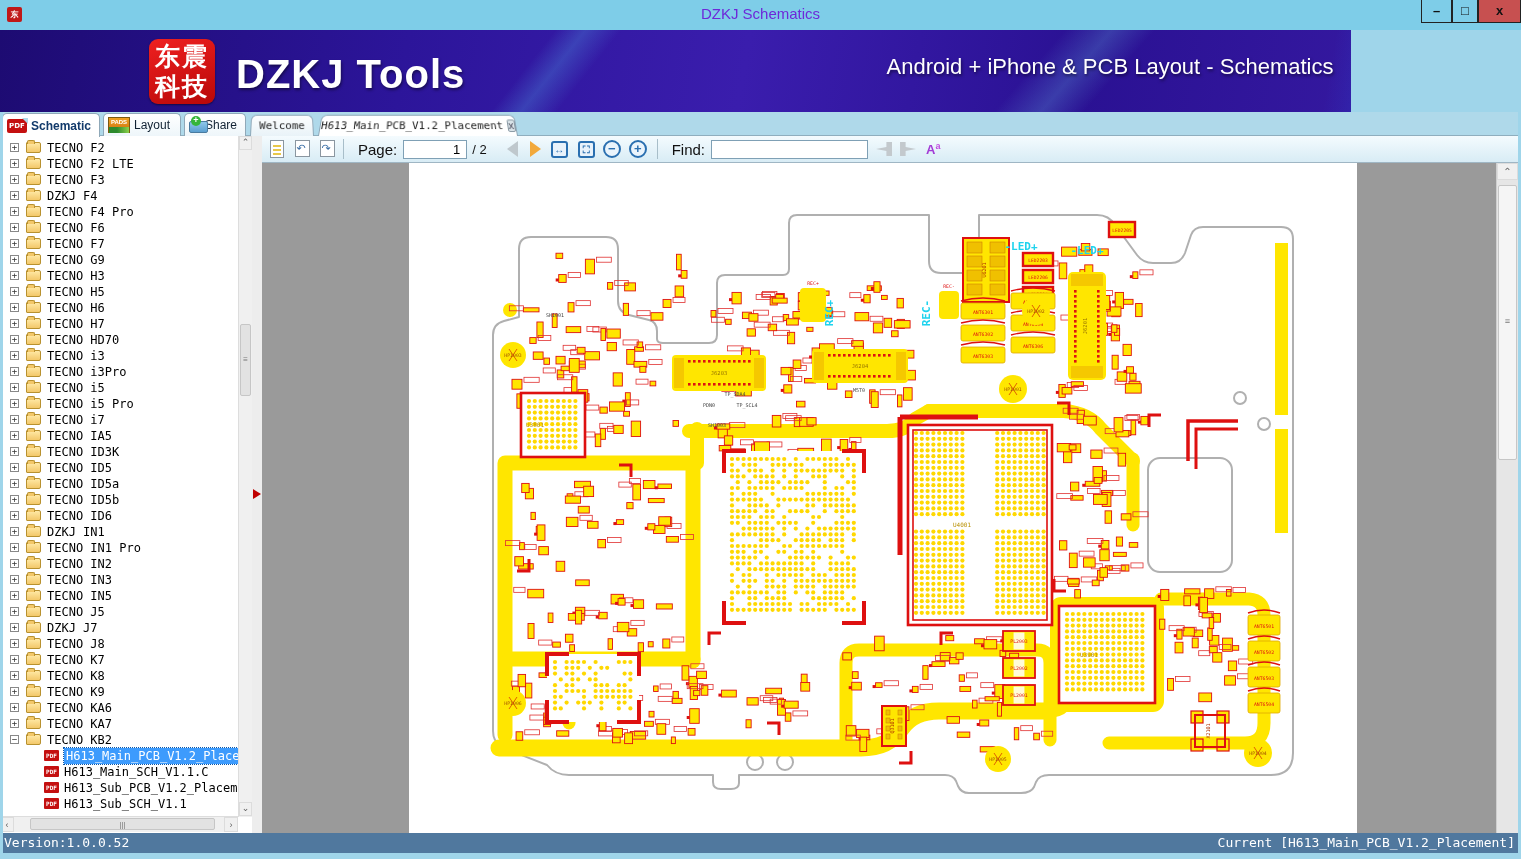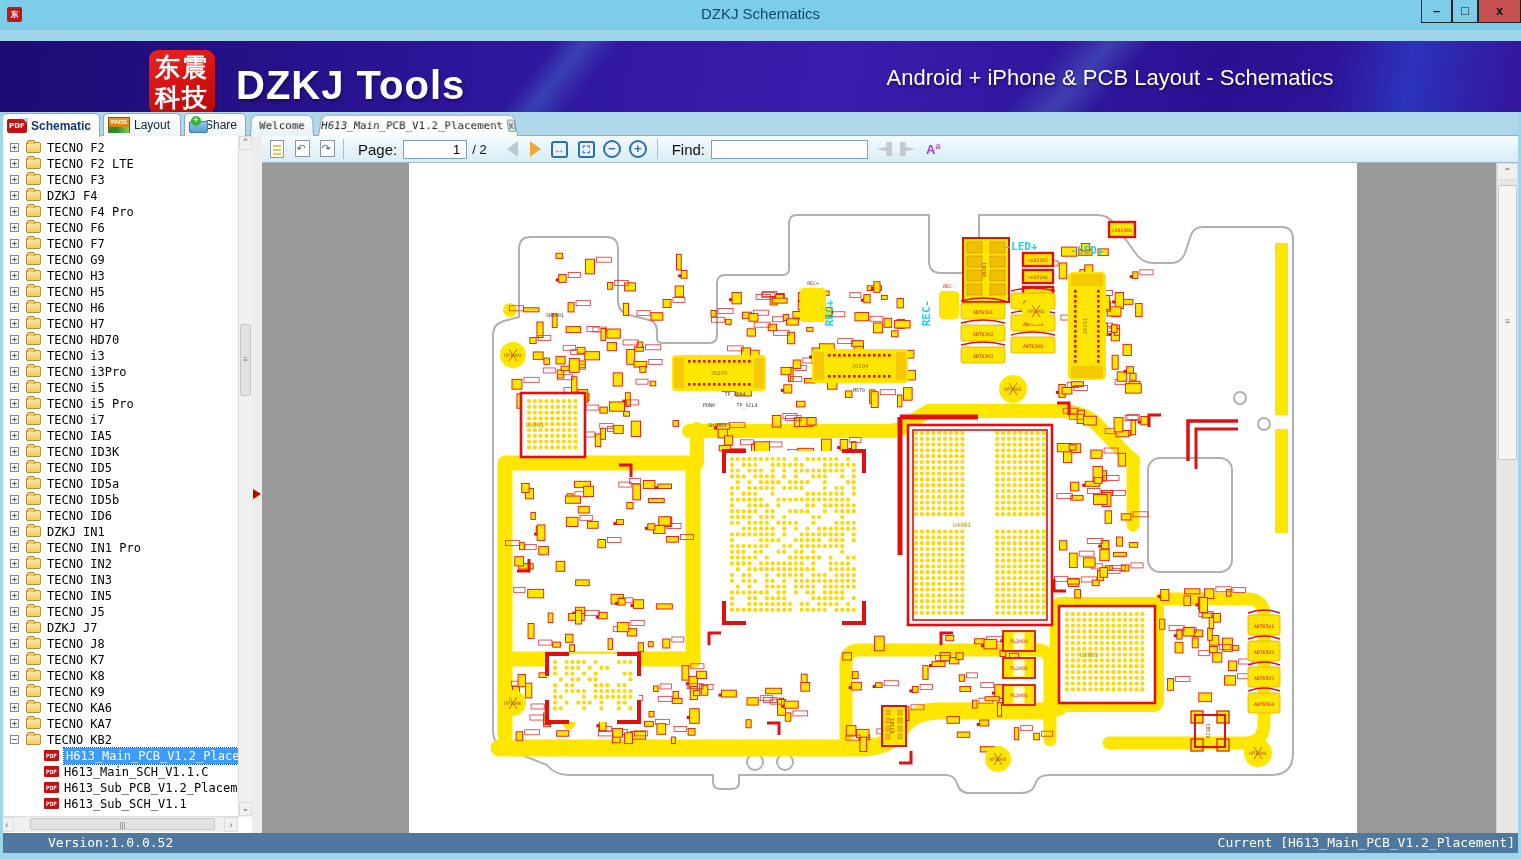--- a/index.html
+++ b/index.html
@@ -2,28 +2,28 @@
 <html><head>
 <meta charset="utf-8">
 <style>
   * { margin:0; padding:0; box-sizing:border-box; }
   html,body { width:1521px; height:859px; overflow:hidden; font-family:"Liberation Sans",sans-serif; background:#9FD5EA; }
   #app { position:relative; width:1521px; height:859px; }
 
   
   .titlebar { position:absolute; left:0; top:0; width:1521px; height:30px; background:#7ECDE8; }
   .titlebar .appicon { position:absolute; left:7px; top:7px; width:15px; height:15px; background:#C01818; border-radius:2px; color:#fff; font-size:8px; line-height:15px; text-align:center; font-weight:bold; font-family:"DejaVu Sans Mono",monospace; }
-  .titlebar .title { position:absolute; left:0; right:0; top:5px; text-align:center; font-size:15px; color:#0c4a6e; }
+  .titlebar .title { position:absolute; left:0; right:0; top:5px; text-align:center; font-size:15px; color:#6d28d9; }
   .winbtn { position:absolute; top:0; height:23px; border:1px solid #222; border-top:none; background:#7ECDE8; text-align:center; font-weight:bold; font-size:13px; color:#111; line-height:21px; }
   .winbtn.min { left:1421px; width:31px; }
   .winbtn.max { left:1452px; width:26px; }
   .winbtn.close { left:1478px; width:43px; background:#C75050; }
 
   
-  .banner { position:absolute; left:0; top:41px; width:1521px; height:82px; overflow:hidden;
+  .banner { position:absolute; left:0; top:30px; width:1351px; height:82px; overflow:hidden;
     background:linear-gradient(100deg,#1d0b72 0%,#2c159a 30%,#3a1dad 55%,#2a1193 80%,#34189f 100%); }
   .banner .streak1 { position:absolute; left:430px; top:-20px; width:240px; height:130px; background:linear-gradient(115deg,transparent 40%,rgba(90,210,255,.22) 50%,transparent 62%); transform:skewX(-18deg); }
   .banner .streak2 { position:absolute; left:930px; top:-20px; width:300px; height:130px; background:linear-gradient(115deg,transparent 35%,rgba(120,230,255,.20) 48%,transparent 60%); transform:skewX(-22deg); }
   .banner .streak3 { position:absolute; left:1050px; top:-10px; width:500px; height:140px; background:linear-gradient(100deg,transparent 55%,rgba(40,80,220,.5) 70%,transparent 90%); }
   .banner .logo { position:absolute; left:149px; top:9px; width:66px; height:65px; background:linear-gradient(160deg,#ef2020,#b80808); border-radius:9px; color:#fff; text-align:center; font-weight:bold; font-size:25px; line-height:30px; letter-spacing:2px; padding-top:3px; font-family:"DejaVu Sans",sans-serif; box-shadow:0 1px 2px rgba(0,0,0,.5); }
   .banner .brand { position:absolute; left:236px; top:22px; font-size:40px; font-weight:bold; color:#fff; letter-spacing:1px; text-shadow:1px 2px 3px rgba(0,0,0,.45); }
   .banner .tagline { position:absolute; left:790px; top:24px; width:640px; text-align:center; font-size:22px; color:#fff; text-shadow:1px 2px 3px rgba(0,0,0,.5); }
 
   
   .tabstrip { position:absolute; left:0; top:112px; width:1521px; height:24px; background:#AFD9EA; border-bottom:1px solid #8FAEBE; }
@@ -82,21 +82,21 @@
   .splitter { position:absolute; left:252px; top:136px; width:10px; height:697px; background:#EDEDED; }
   .splitter .collapse { position:absolute; left:1px; top:353px; width:0; height:0; border:5px solid transparent; border-left:8px solid #C00000; }
 
   
   .viewer { position:absolute; left:262px; top:163px; width:1234px; height:670px; background:#9A9A9A; overflow:hidden; }
   .page { position:absolute; left:147px; top:0; width:948px; height:670px; background:#fff; }
   .pv-vscroll { position:absolute; left:1496px; top:163px; width:22px; height:670px; background:#E6E6E6; border-left:1px solid #CFCFCF; }
 
   
   .statusbar { position:absolute; left:0; top:833px; width:1521px; height:20px; background:#50789E; color:#fff; font-size:13px; font-family:"DejaVu Sans Mono",monospace; line-height:20px; }
-  .statusbar .ver { position:absolute; left:4px;margin-left:44px; }
+  .statusbar .ver { position:absolute; left:4px; }
   .statusbar .cur { position:absolute; right:6px; }
   .bottomstrip { position:absolute; left:0; top:853px; width:1521px; height:6px; background:#9FD5EA; }
   .sidestrip { position:absolute; top:112px; height:741px; width:3px; background:#9FD5EA; z-index:5; }
 </style>
 </head>
 <body>
 
 <div id="app">
 
   <div class="titlebar">

